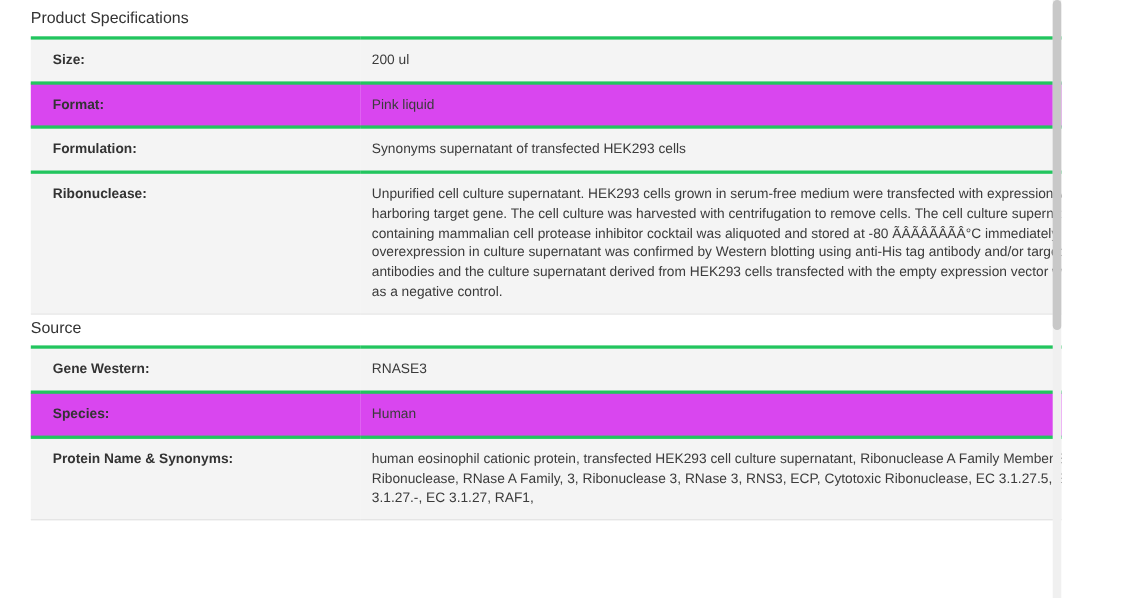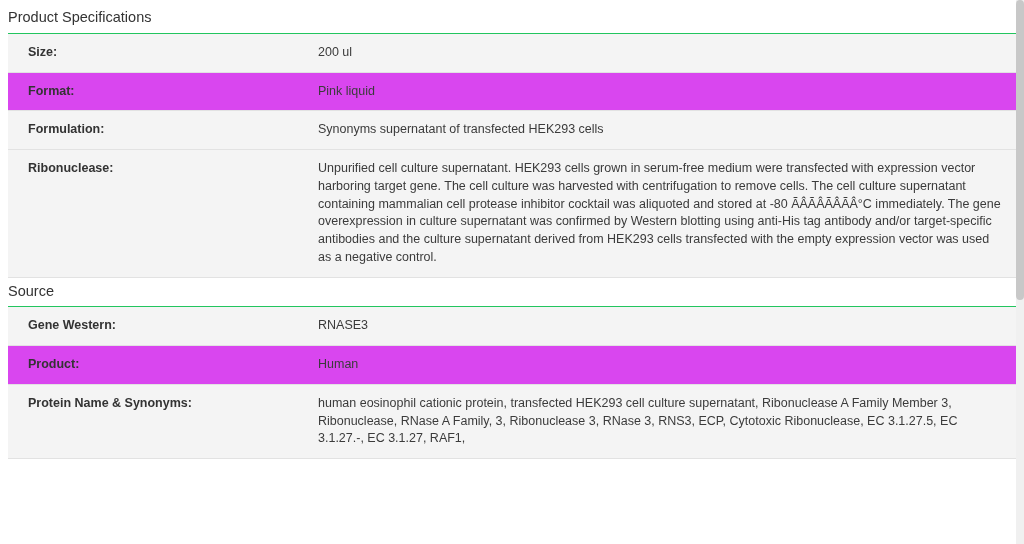--- a/index.html
+++ b/index.html
@@ -36,21 +36,21 @@
     table-layout: fixed;
     font-size: 12.5px;
   }
   table.spec-table tr.row-odd td {
     background: #f4f4f4;
   }
   table.spec-table tr.row-even td {
     background: #d946ef;
   }
   table.spec-table td {
-    border-top: 1px solid #22c55e;
+    border-top: 3px solid #22c55e;
     border-bottom: 1px solid #e2e2e2;
     padding: 10px 12px 10px 20px;
     vertical-align: top;
     line-height: 1.42;
   }
   table.spec-table td.label {
     width: 268px;
     font-weight: bold;
     color: #333333;
     font-size: 12.5px;
@@ -72,23 +72,24 @@
     position: absolute;
     top: 0;
     right: 0;
     width: 8px;
     height: 300px;
     background: #c8c8c8;
     border-radius: 4px;
   }
   .wrap {
     position: relative;
-    width: 1024px;
+    width: 945px;
     height: 544px;
     overflow: hidden;
+    padding-left: 20px;
   }
 </style>
 </head>
 <body>
 
 <div class="wrap">
   <div class="page">
 
     <h2 class="section-title">Product Specifications</h2>
 
@@ -115,21 +116,21 @@
 
     <h2 class="section-title second">Source</h2>
 
     <table class="spec-table">
       <tbody>
         <tr class="row-odd">
           <td class="label">Gene Western:</td>
           <td class="value">RNASE3</td>
         </tr>
         <tr class="row-even">
-          <td class="label">Product:</td>
+          <td class="label">Species:</td>
           <td class="value">Human</td>
         </tr>
         <tr class="row-odd">
           <td class="label">Protein Name &amp; Synonyms:</td>
           <td class="value">human eosinophil cationic protein, transfected HEK293 cell culture supernatant, Ribonuclease A Family Member 3, Ribonuclease, RNase A Family, 3, Ribonuclease 3, RNase 3, RNS3, ECP, Cytotoxic Ribonuclease, EC 3.1.27.5, EC 3.1.27.-, EC 3.1.27, RAF1,</td>
         </tr>
       </tbody>
     </table>
 
   </div>

